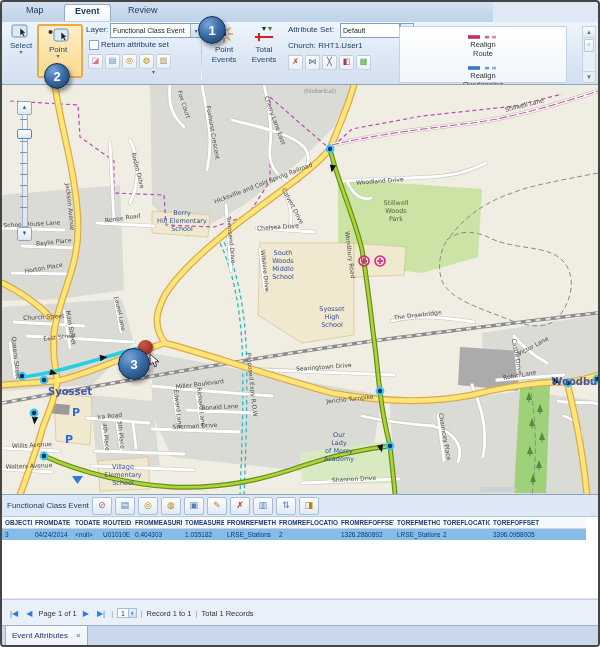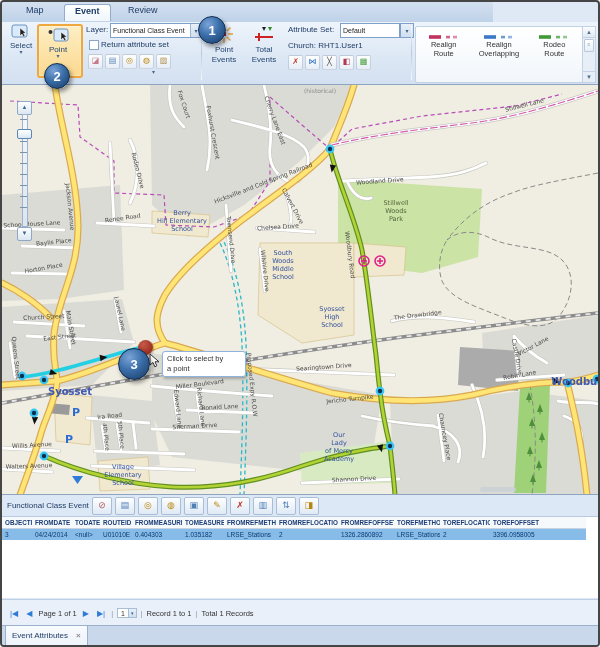--- a/index.html
+++ b/index.html
@@ -15,21 +15,21 @@
   .rbtn .cap{margin-top:1px;}
   .caret{font-size:6px;color:#4a6a92;line-height:5px;}
   .pointhl{position:absolute;left:35px;top:2px;width:42px;height:50px;border:2px solid #efa83d;border-radius:3px;background:linear-gradient(#fdeec4,#fbd98f);box-shadow:inset 0 0 2px #fff;}
   .fldlabel{position:absolute;font-size:8px;color:#1f3c66;}
   .combo{position:absolute;background:#fff;border:1px solid #7fa0c8;font-size:7px;color:#222;display:flex;align-items:center;}
   .combo .cv{flex:1;padding:0 2px;white-space:nowrap;overflow:hidden;}
   .combo .cb{width:10px;align-self:stretch;background:linear-gradient(#e8f0f9,#cfdeee);border-left:1px solid #9fb6d2;font-size:6px;color:#44618a;display:flex;align-items:center;justify-content:center;}
   .chk{position:absolute;width:8px;height:8px;background:#fff;border:1px solid #8aa4c4;}
   .miniicons{position:absolute;display:flex;gap:2px;}
   .mi{width:13px;height:13px;border:1px solid rgba(130,150,180,.4);border-radius:2px;background:linear-gradient(#fdfefe,#e7eef7);font-size:8px;line-height:12px;text-align:center;}
-  .redpanel{position:absolute;left:413px;top:4px;width:166px;height:55px;background:linear-gradient(#ffffff,#f1f6fb);border:1px solid #c3d2e4;border-radius:2px;display:flex;}
+  .redpanel{position:absolute;left:397px;top:4px;width:166px;height:55px;background:linear-gradient(#ffffff,#f1f6fb);border:1px solid #c3d2e4;border-radius:2px;display:flex;flex-direction:column;}
   .redbtn{flex:1;display:flex;flex-direction:column;align-items:center;padding-top:6px;font-size:7.5px;color:#333;text-align:center;line-height:8.5px;}
   .rscroll{position:absolute;left:580px;top:4px;width:12px;height:55px;background:#e7eef6;border:1px solid #c3d2e4;font-size:6px;color:#55708f;text-align:center;}
   .rscroll .sb{height:10px;line-height:10px;background:linear-gradient(#fbfdfe,#dfe9f3);border-bottom:1px solid #c3d2e4;}
   .rscroll .st{height:11px;margin:1px;background:linear-gradient(#fff,#e4edf6);border:1px solid #b9c9dc;border-radius:1px;font-size:5px;line-height:9px;color:#8aa;}
   .rscroll .se{position:absolute;bottom:0;width:100%;height:10px;line-height:10px;border-top:1px solid #c3d2e4;}
   
   .map{position:absolute;left:0;top:82px;width:596px;height:410px;background:#f0ede2;border-top:1px solid #8fa5bf;overflow:hidden;}
   .map svg text{font-family:"DejaVu Sans",sans-serif;}
   .lbl-street{font-size:6px;fill:#4a4a4a;text-anchor:middle;}
   .lbl-town{font-size:10px;fill:#4059b3;font-weight:bold;text-anchor:middle;}
@@ -383,24 +383,20 @@
           <div class="zs-tick" style="top: 106px;"></div>
         </div>
       <div class="zs-handle"></div>
       <div class="zs-btn" style="top:126px;">▼</div>
     </div>
     <div class="map-hscroll"></div>
     <div class="reddot"></div>
     <svg class="cursor" width="11" height="15">
       <polygon points="1,1 1,12 4,9.5 5.8,13.8 7.8,12.8 6,8.8 10,8.8" fill="#fff" stroke="#333" stroke-width="1"></polygon>
     </svg>
-    <div class="tooltip">
-      <div>Click to select by</div>
-      <div>a point</div>
-    </div>
   </div>
 
   <div id="callouts">
       <div class="callout" style="left: 196px; top: 14px; width: 26px; height: 26px;">1</div>
       <div class="callout" style="left: 42px; top: 61px; width: 24px; height: 24px;">2</div>
       <div class="callout" style="left: 116px; top: 346px; width: 30px; height: 30px;">3</div>
     </div>
 
   <div class="panel">
     <div class="ptitle">Functional Class Event</div>

